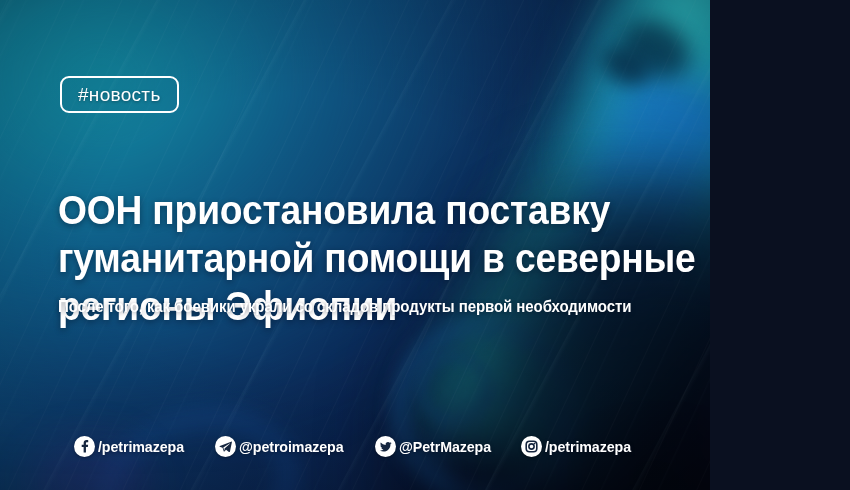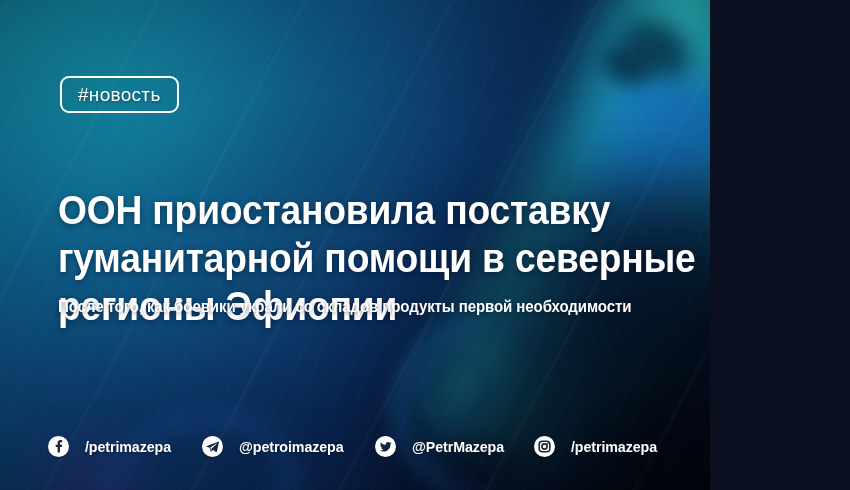--- a/index.html
+++ b/index.html
@@ -321,21 +321,21 @@
     right: 0;
     top: 436px;
     display: flex;
     justify-content: center;
     align-items: center;
     gap: 26px;
   }
   .social-item {
     display: flex;
     align-items: center;
-    gap: 16px;
+    gap: 3px;
     color: #ffffff;
     text-decoration: none;
   }
   .social-icon {
     width: 21px;
     height: 21px;
     flex: 0 0 21px;
     border-radius: 50%;
     background: #ffffff;
     display: flex;

